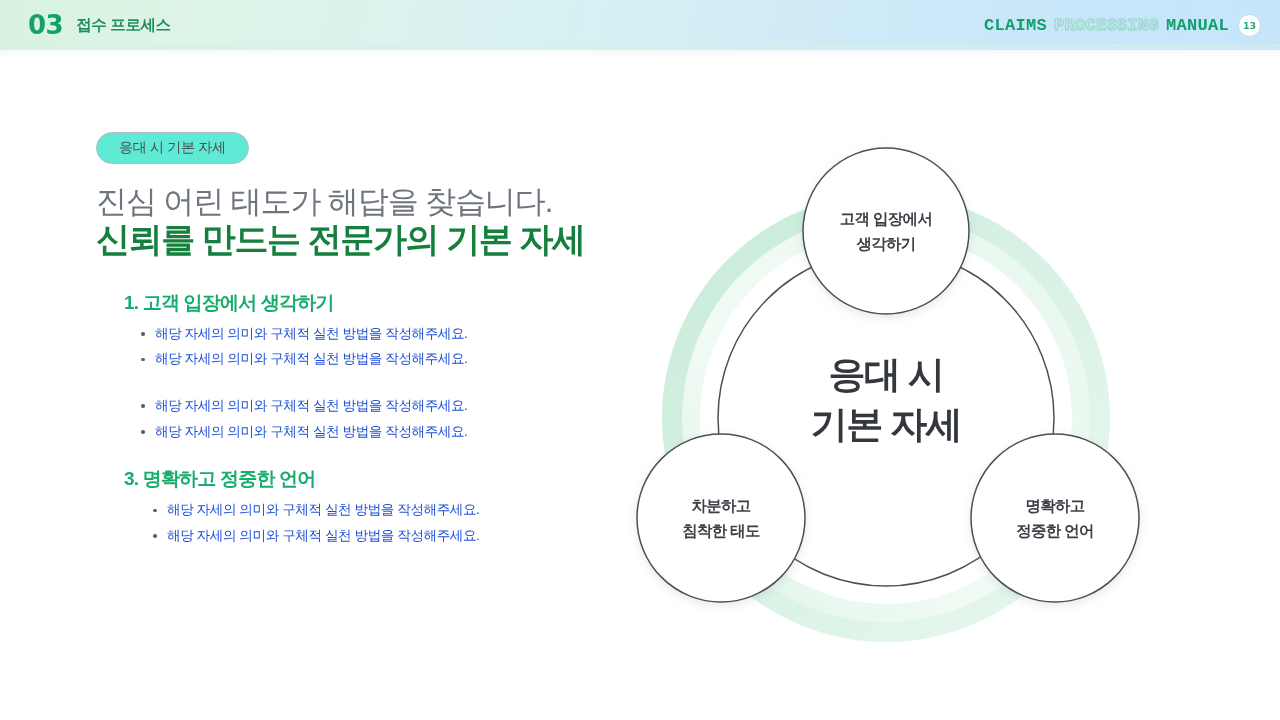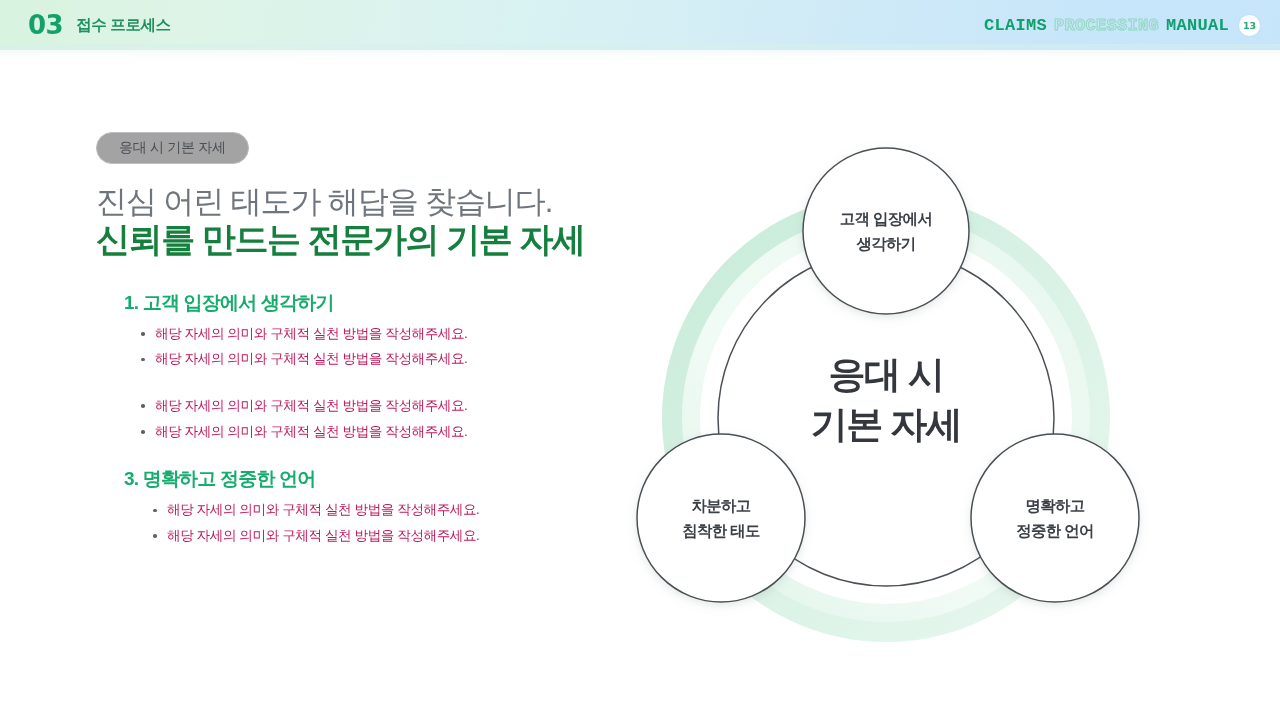--- a/index.html
+++ b/index.html
@@ -126,21 +126,21 @@
     align-items: center;
     justify-content: center;
     height: 32px;
     padding: 0 22px;
     border: 1.4px solid #b9bdc2;
     border-radius: 16px;
     font-size: 14px;
     font-weight: 500;
     color: #4a4f55;
     letter-spacing: -0.3px;
-    background: #a3a3a3;
+    background: #5eead4;
   }
 
   .title-light {
     margin-top: 21px;
     font-size: 31px;
     font-weight: 400;
     color: #6f757c;
     letter-spacing: -1.1px;
     line-height: 1.12;
   }
@@ -166,21 +166,21 @@
     margin-bottom: 9px;
   }
   .section-block.indented .section-head { }
 
   .bullets { list-style: none; }
   .bullet {
     position: relative;
     padding-left: 31px;
     font-size: 13.6px;
     font-weight: 400;
-    color: #be185d;
+    color: #1d4ed8;
     letter-spacing: -0.45px;
     line-height: 1.52;
     margin-bottom: 5px;
   }
   .section-block.indented .bullet { padding-left: 43px; }
   .bullet::before {
     content: "";
     position: absolute;
     left: 17px;
     top: 8.5px;

